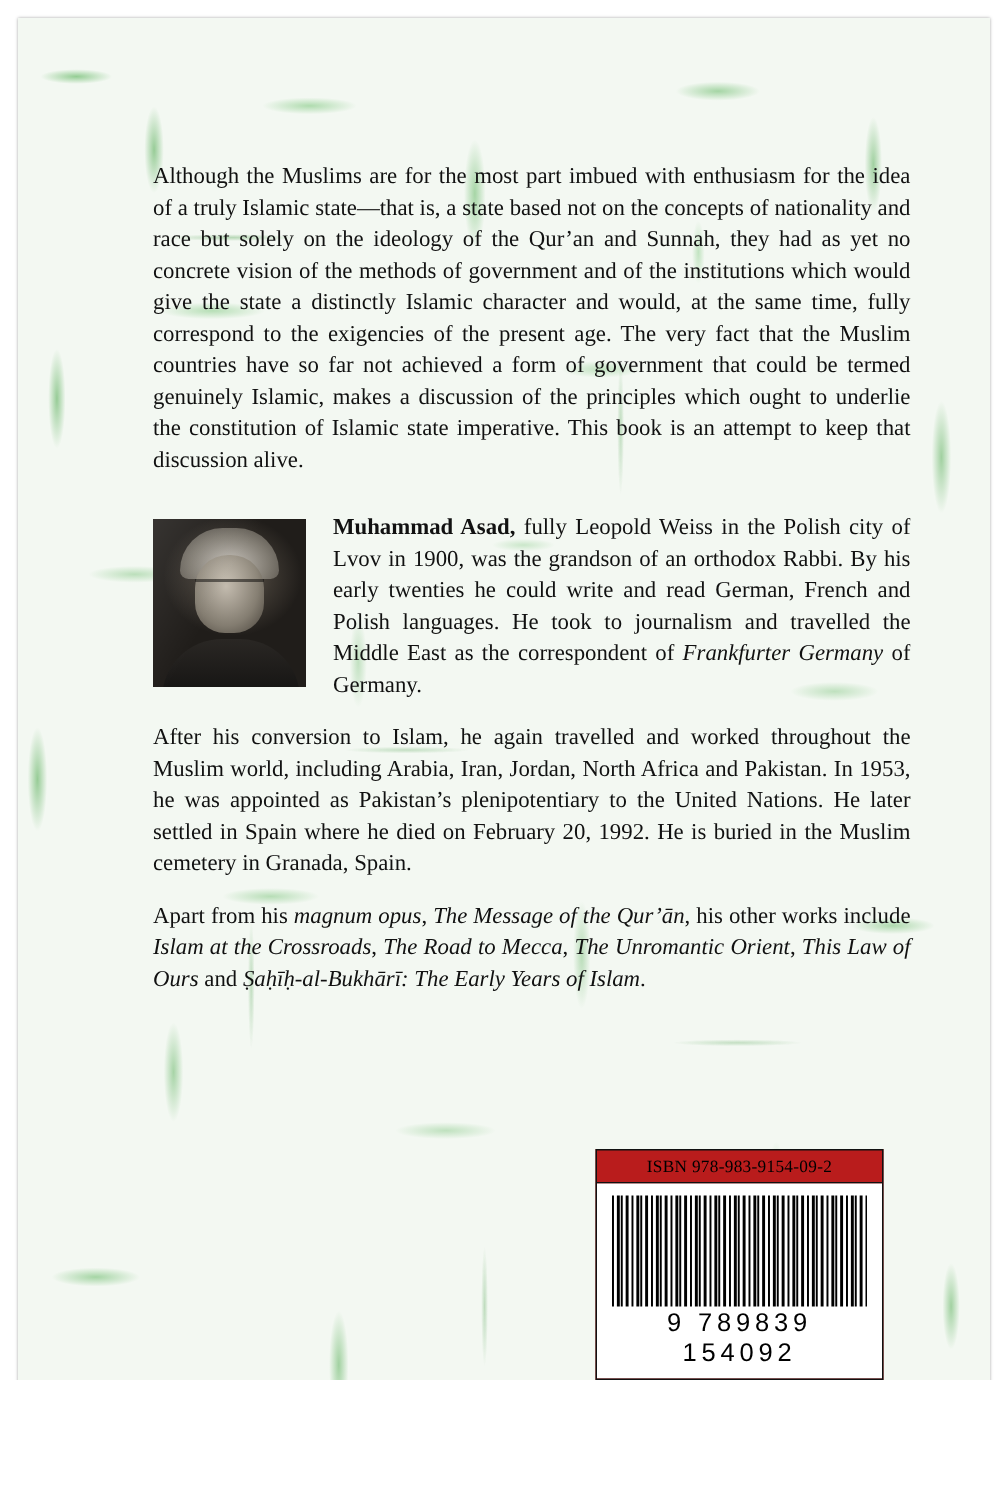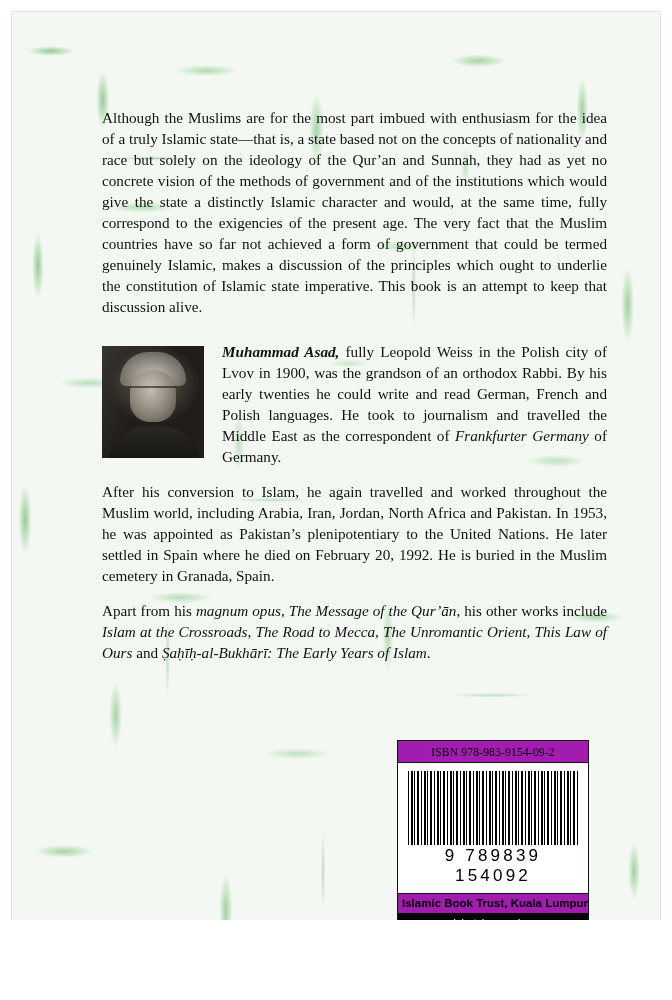--- a/index.html
+++ b/index.html
@@ -142,31 +142,31 @@
     left: 6px; top: 80px;
     width: 92px; height: 40px;
     border-radius: 40px 40px 0 0;
     background: linear-gradient(180deg, #2a2724 0%, #131211 100%);
   }
   .portrait .shine {
     position: absolute;
     inset: 0;
     background: linear-gradient(120deg, rgba(255,255,255,0.10) 0%, rgba(255,255,255,0) 45%);
   }
-  .nm { font-weight: bold; font-style: italic; }
+  .nm { font-weight: bold; }
   .it { font-style: italic; }
 
   
   .isbn-panel {
     position: absolute;
     left: 385px;
-    top: 728px;
+    top: 754px;
     width: 190px;
     border: 1px solid #111111;
-    background: #a21caf;
+    background: #b91c1c;
     z-index: 3;
     font-family: "Liberation Sans", sans-serif;
   }
   .isbn-line {
     text-align: center;
     font-size: 11.5px;
     letter-spacing: 0.2px;
     padding: 5px 0 4px 0;
     color: #000;
     border-bottom: 1px solid #111111;

